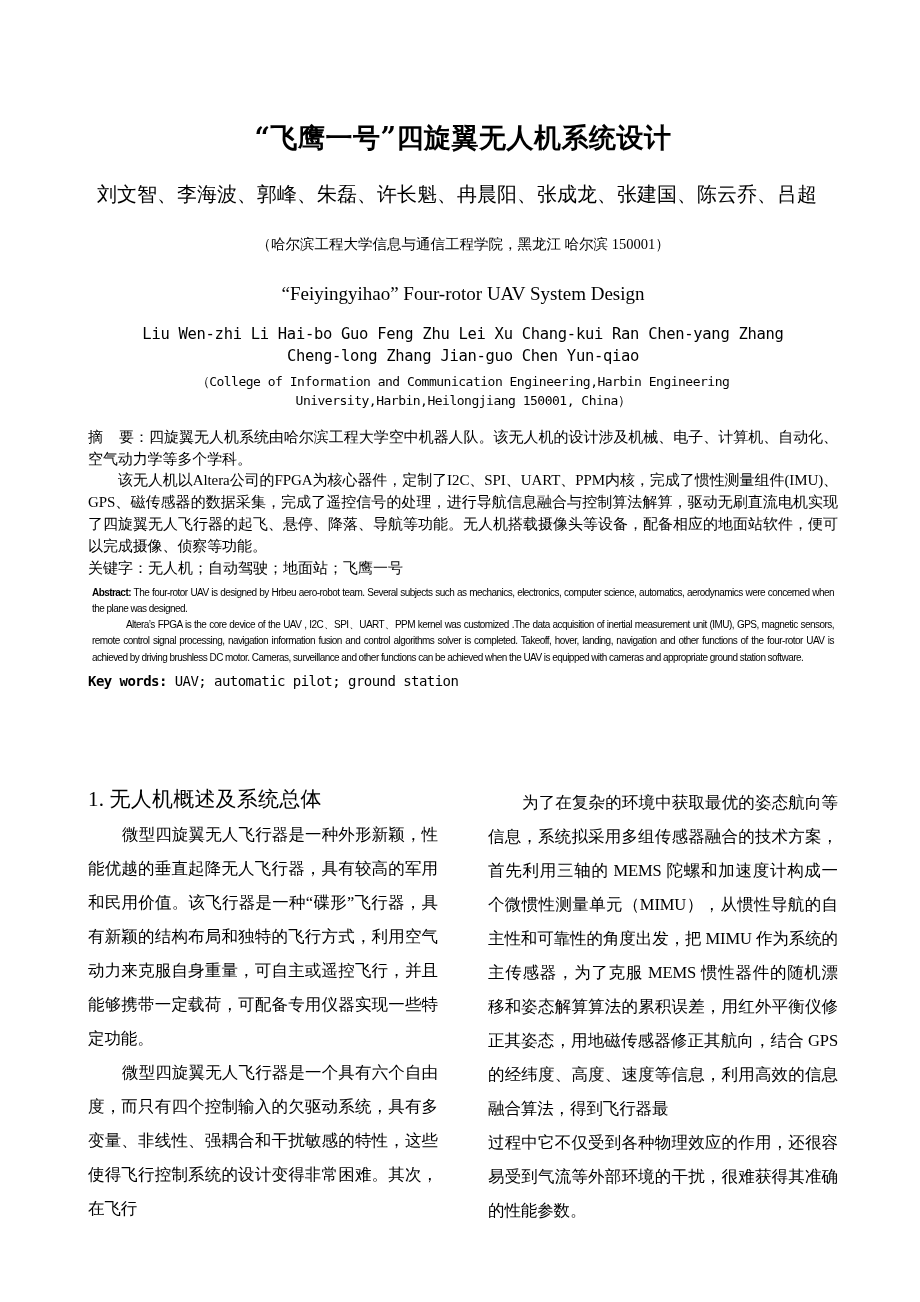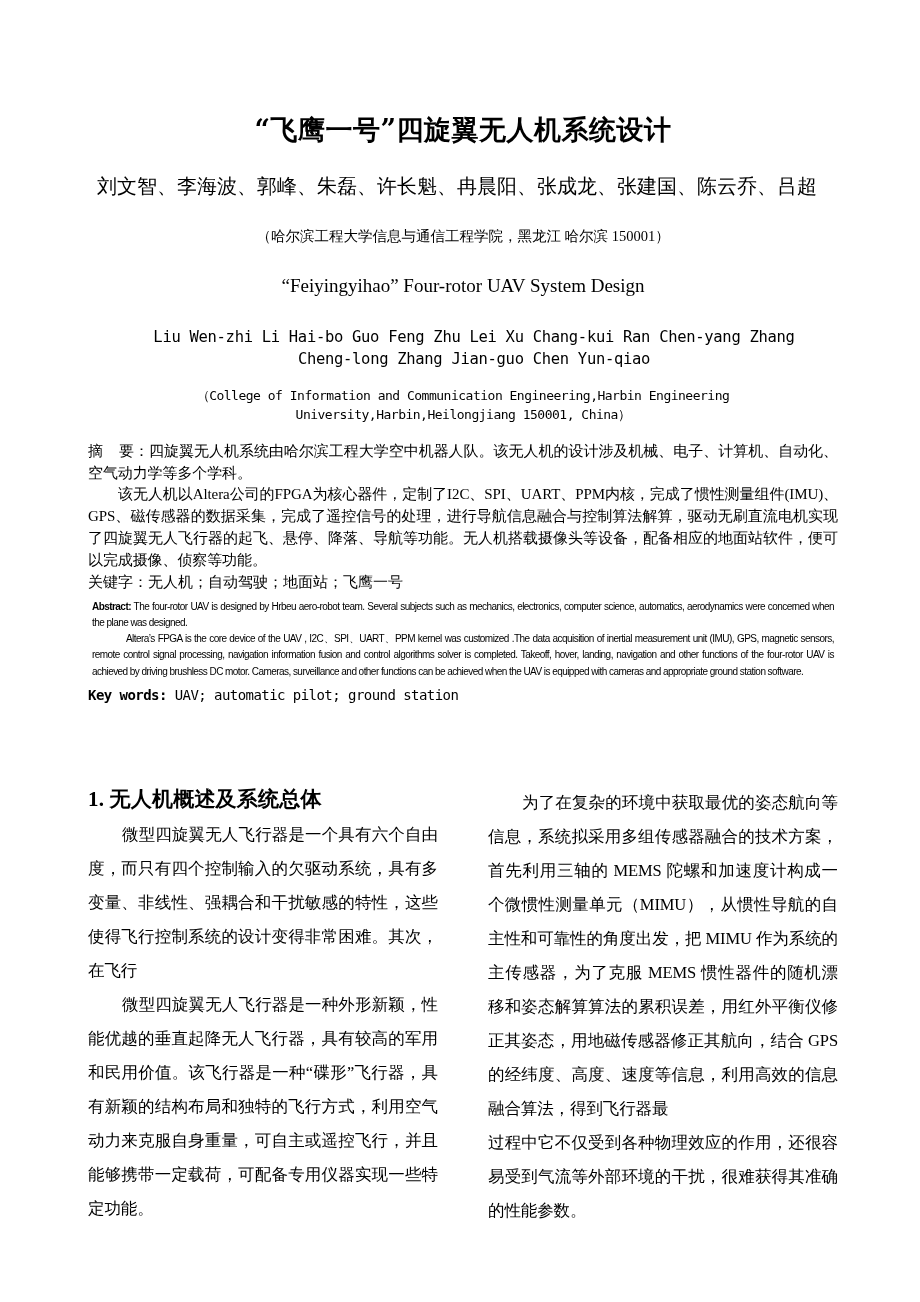--- a/index.html
+++ b/index.html
@@ -23,21 +23,21 @@
     width: 920px;
     height: 1302px;
     box-sizing: border-box;
     padding: 0;
   }
 
   
   .front {
     position: absolute;
     left: 88px;
-    top: 0;
+    top: 8px;
     width: 750px;
   }
 
   .title-cn {
     margin: 0;
     padding-top: 114px;
     text-align: center;
     font-family: "DejaVu Serif", "Liberation Serif", serif;
     font-size: 27px;
     font-weight: bold;
@@ -64,21 +64,21 @@
 
   .title-en {
     margin: 0;
     padding-top: 20px;
     text-align: center;
     font-size: 19px;
     line-height: 1.25;
   }
 
   .authors-en {
-    margin: 11px;
+    margin: 0;
     padding-top: 17px;
     text-align: center;
     font-family: "DejaVu Sans Mono", "Liberation Mono", monospace;
     font-size: 15.5px;
     line-height: 1.45;
     letter-spacing: -0.3px;
     width: 100%;
   }
   .authors-en .line2 { display: block; }
 
@@ -150,21 +150,21 @@
     justify-content: space-between;
   }
 
   .col {
     width: 350px;
   }
 
   .sec-head {
     margin: 0 0 5px 0;
     font-size: 21px;
-    font-weight: bold;
+    font-weight: normal;
     line-height: 1.3;
     letter-spacing: 0.2px;
   }
 
   .body-p {
     margin: 0;
     font-size: 16.5px;
     line-height: 2.06;
     text-align: justify;
     text-justify: inter-ideograph;
@@ -214,22 +214,22 @@
 
       <div class="kw-en"><span class="lbl">Key words:</span><span> UAV; automatic pilot; ground station</span></div>
 
     </div>
   </div>
 
   <div class="body-cols">
 
     <div class="col left">
       <h2 class="sec-head">1. 无人机概述及系统总体</h2>
+      <p class="body-p">微型四旋翼无人飞行器是一种外形新颖，性能优越的垂直起降无人飞行器，具有较高的军用和民用价值。该飞行器是一种“碟形”飞行器，具有新颖的结构布局和独特的飞行方式，利用空气动力来克服自身重量，可自主或遥控飞行，并且能够携带一定载荷，可配备专用仪器实现一些特定功能。</p>
       <p class="body-p">微型四旋翼无人飞行器是一个具有六个自由度，而只有四个控制输入的欠驱动系统，具有多变量、非线性、强耦合和干扰敏感的特性，这些使得飞行控制系统的设计变得非常困难。其次，在飞行</p>
-      <p class="body-p">微型四旋翼无人飞行器是一种外形新颖，性能优越的垂直起降无人飞行器，具有较高的军用和民用价值。该飞行器是一种“碟形”飞行器，具有新颖的结构布局和独特的飞行方式，利用空气动力来克服自身重量，可自主或遥控飞行，并且能够携带一定载荷，可配备专用仪器实现一些特定功能。</p>
     </div>
 
     <div class="col right">
       <p class="body-p">为了在复杂的环境中获取最优的姿态航向等信息，系统拟采用多组传感器融合的技术方案，首先利用三轴的 MEMS 陀螺和加速度计构成一个微惯性测量单元（MIMU），从惯性导航的自主性和可靠性的角度出发，把 MIMU 作为系统的主传感器，为了克服 MEMS 惯性器件的随机漂移和姿态解算算法的累积误差，用红外平衡仪修正其姿态，用地磁传感器修正其航向，结合 GPS 的经纬度、高度、速度等信息，利用高效的信息融合算法，得到飞行器最</p>
       <p class="body-p flow">过程中它不仅受到各种物理效应的作用，还很容易受到气流等外部环境的干扰，很难获得其准确的性能参数。</p>
     </div>
 
   </div>
 
 </div>

